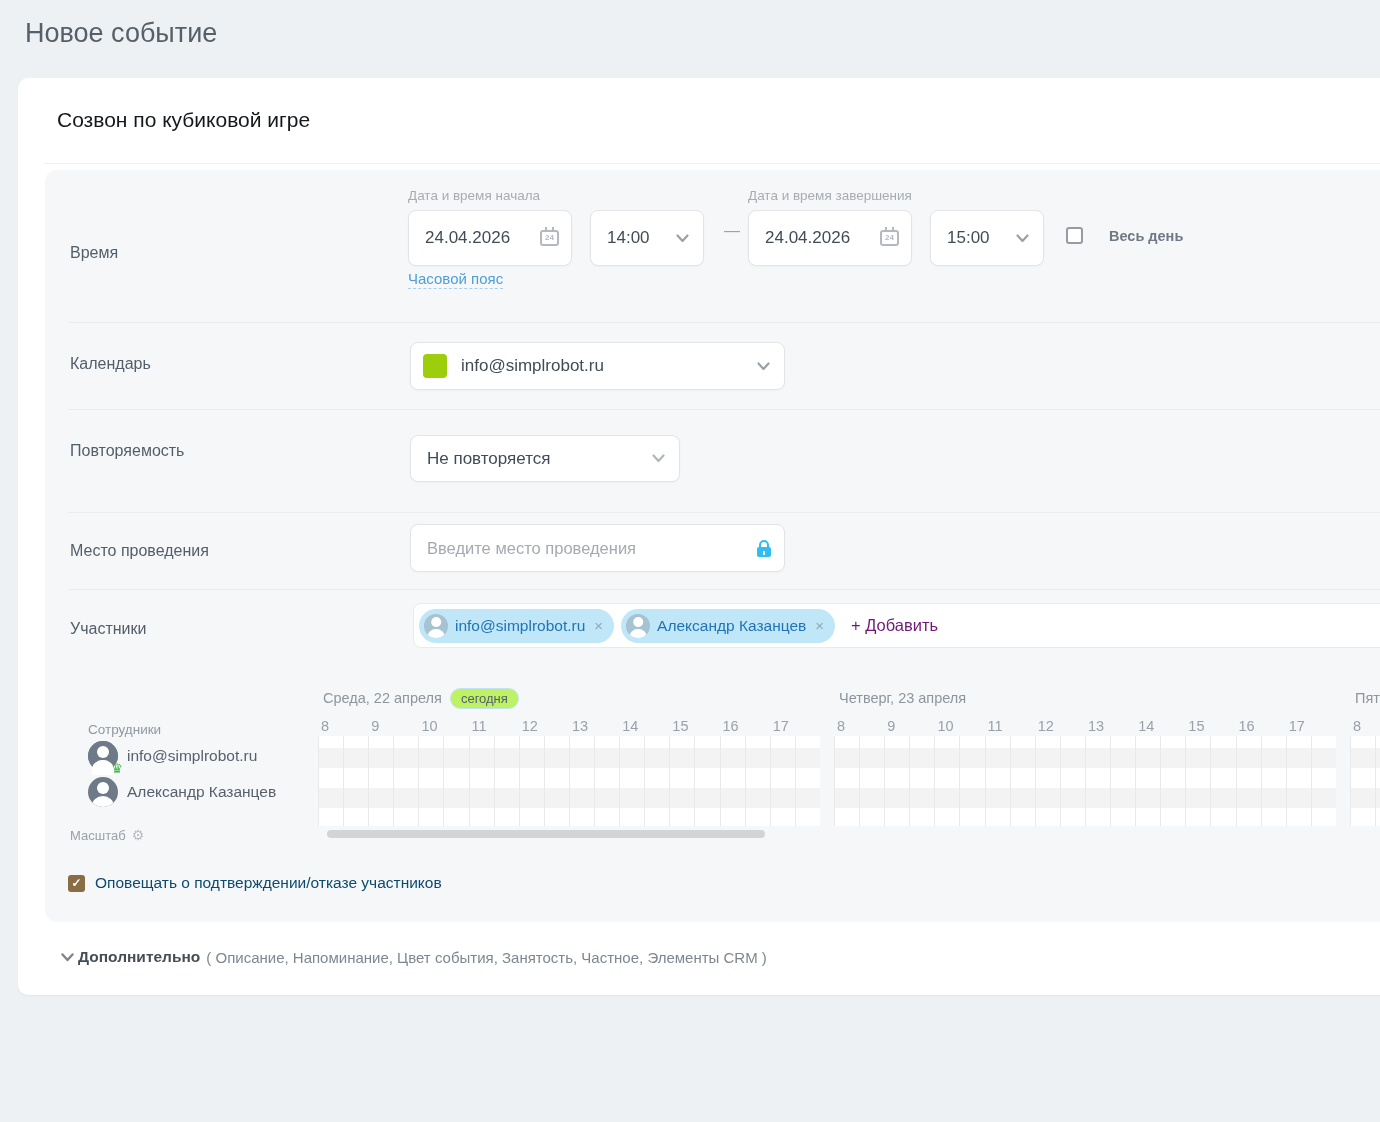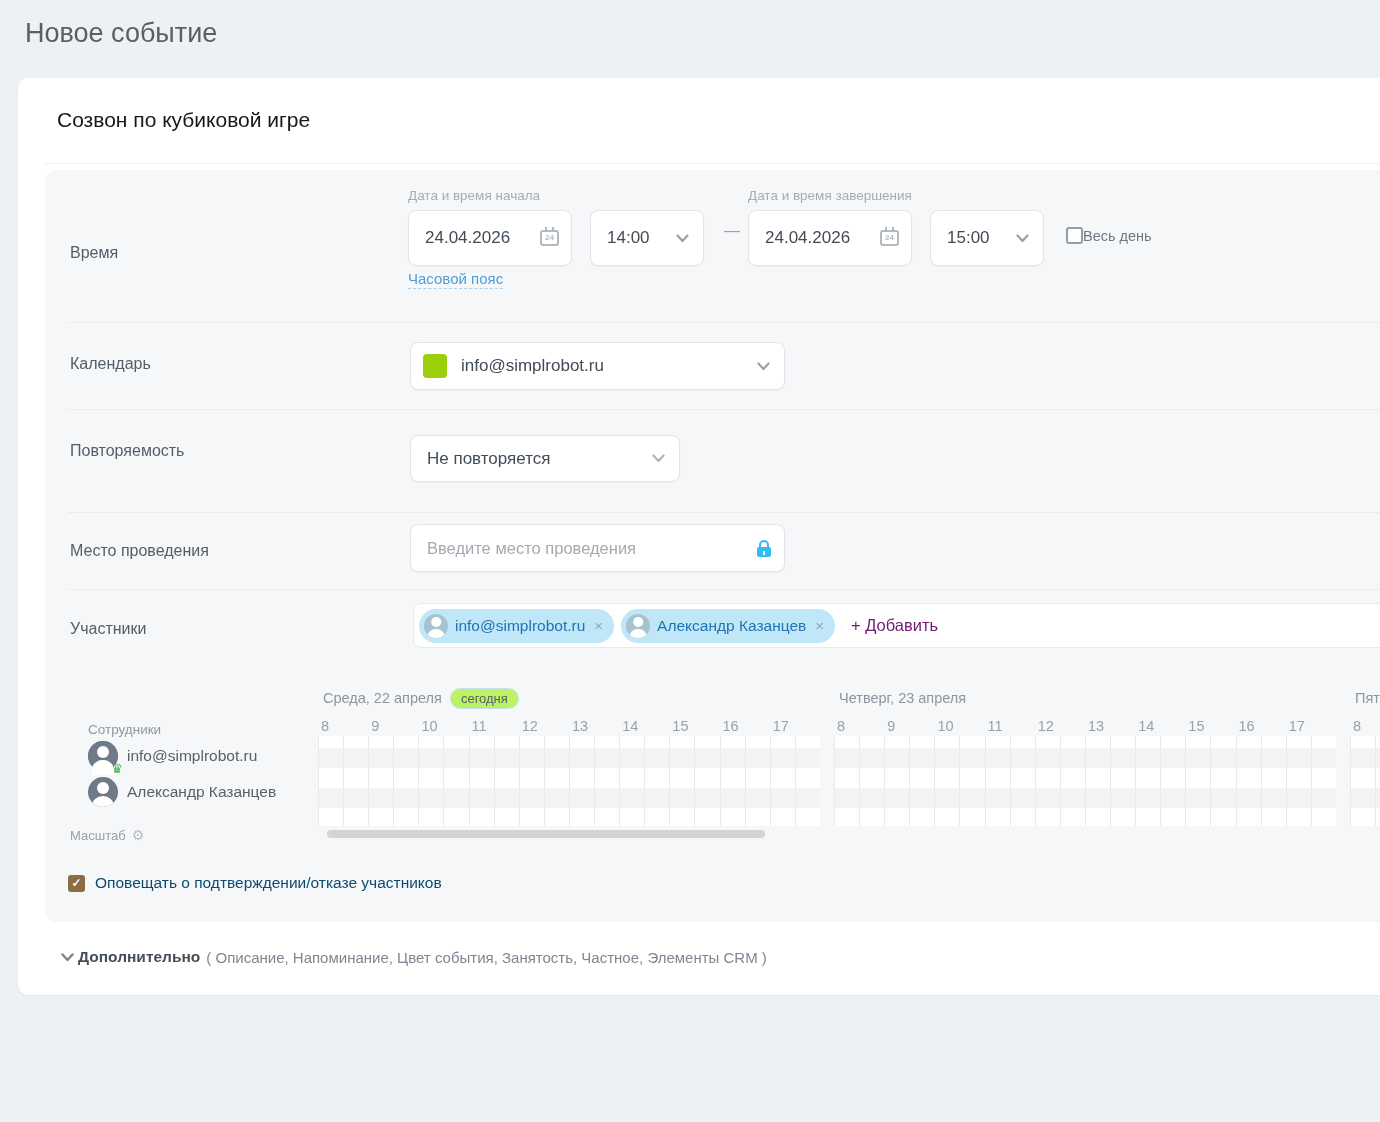--- a/index.html
+++ b/index.html
@@ -19,21 +19,21 @@
   .pdiv{position:absolute;left:23px;right:0;border-top:1px solid #eaecee;}
   .row-label{position:absolute;left:25px;font-size:16px;color:#525e69;}
   .field-label{position:absolute;top:18px;font-size:13.5px;color:#a7acb3;}
   
   .inp{position:absolute;height:56px;background:#fff;border:1px solid #e2e4e7;border-radius:8px;
        box-shadow:0 1px 2px rgba(0,0,0,.03);display:flex;align-items:center;box-sizing:border-box;}
   .inp .val{padding-left:16px;font-size:17px;color:#414c57;flex:1;white-space:nowrap;}
   .dash{position:absolute;left:672px;top:52px;width:30px;text-align:center;color:#9aa1a8;font-size:16px;}
   .tz-link{position:absolute;left:363px;top:100px;font-size:15px;color:#4d9fd6;
            border-bottom:1px dashed #a9cfe9;padding-bottom:1px;cursor:pointer;}
-  .allday{position:absolute;left:1021px;top:57px;display:flex;align-items:center;gap:0;}
+  .allday{position:absolute;left:1021px;top:57px;display:flex;align-items:center;gap:26px;font-weight:bold;}
   .cb-empty{width:13px;height:13px;border:2px solid #959ca5;border-radius:3px;background:#fff;flex-shrink:0;}
   .allday .lbl{font-size:14.5px;color:#6f7984;}
   
   .cal-icon{width:19px;height:16px;border:2px solid #b3b9c0;border-radius:3px;position:relative;
             margin-right:12px;display:flex;align-items:flex-end;justify-content:center;box-sizing:border-box;flex-shrink:0;margin-left:28px;}
   .cal-icon::before,.cal-icon::after{content:"";position:absolute;top:-5px;width:2px;height:4px;background:#b3b9c0;}
   .cal-icon::before{left:3px}.cal-icon::after{right:3px}
   .cal-day{font-size:8px;font-weight:bold;color:#b3b9c0;line-height:1;margin-bottom:2px;}
   .chev{margin-right:14px;flex-shrink:0;}
   .lock-icon{position:relative;width:14px;height:17px;margin-right:13px;flex-shrink:0;}

